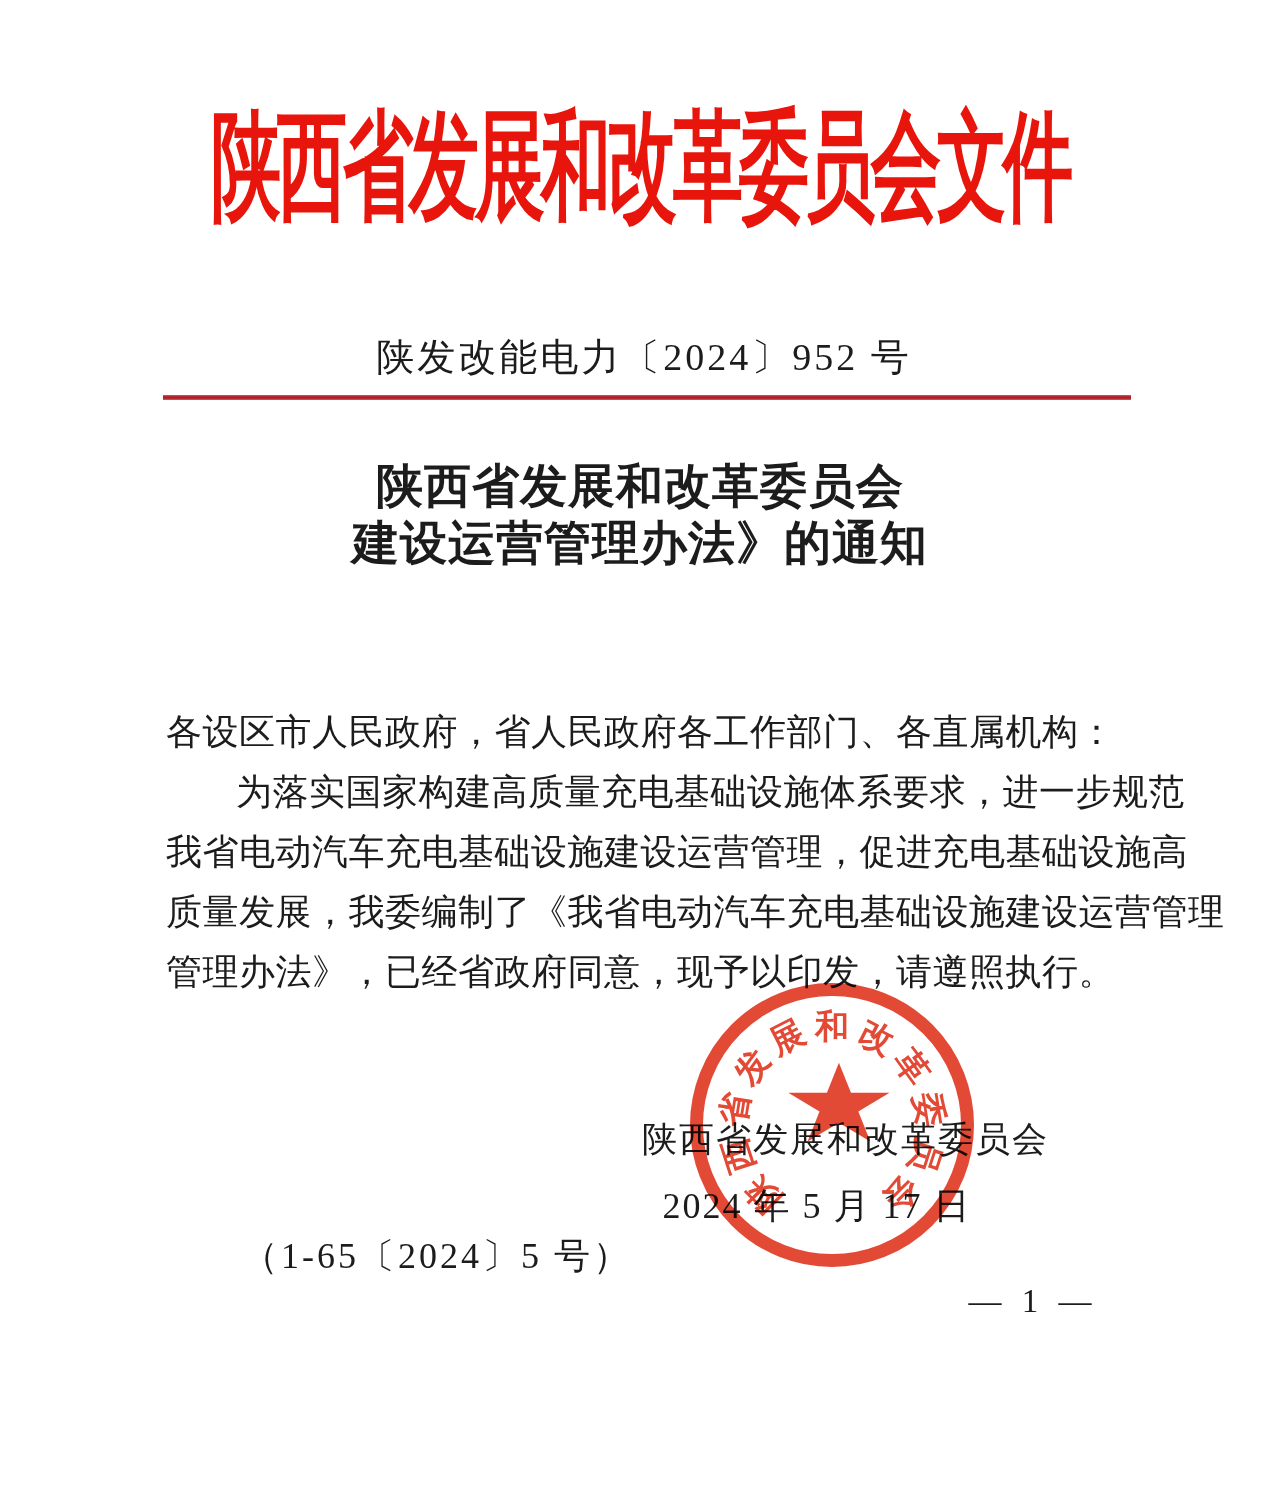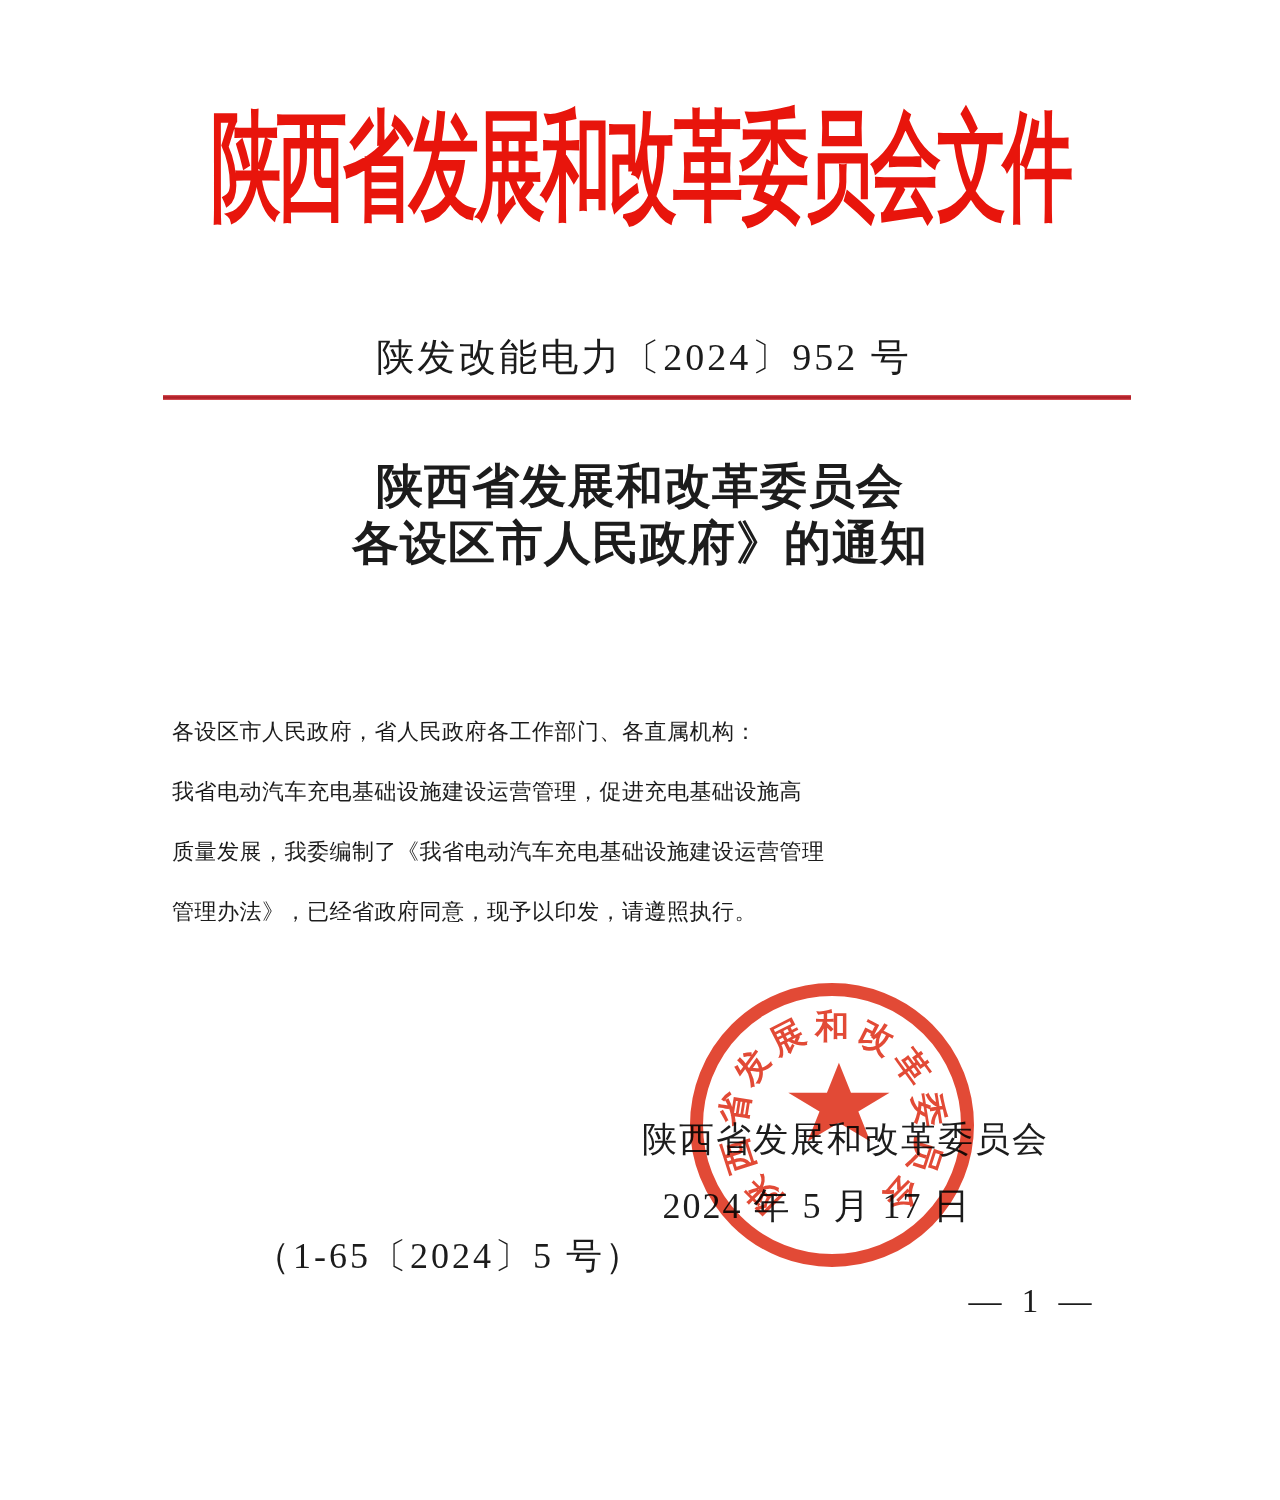--- a/index.html
+++ b/index.html
@@ -65,24 +65,24 @@
     font-size: 47px;
     font-weight: bold;
     line-height: 57px;
     letter-spacing: 1px;
     white-space: nowrap;
   }
 
   
   .body-text {
     position: absolute;
-    left: 172px;
+    left: 166px;
     top: 702px;
     width: 968px;
-    font-size: 22px;
+    font-size: 36px;
     line-height: 60px;
     letter-spacing: 0.5px;
   }
   .body-line {
     white-space: nowrap;
   }
   .body-line.indent {
     text-indent: 70px;
   }
 
@@ -109,21 +109,20 @@
   }
 
   
   .ref-number {
     position: absolute;
     left: 242px;
     top: 1232px;
     font-size: 36px;
     letter-spacing: 3px;
     white-space: nowrap;
-    margin-left: 12px;
   }
   .page-number {
     position: absolute;
     top: 1283px;
     left: 950px;
     width: 166px;
     text-align: center;
     font-size: 33px;
     letter-spacing: 6px;
     white-space: nowrap;
@@ -185,25 +184,26 @@
 <div class="page">
 
   <div class="header-title">陕西省发展和改革委员会文件</div>
 
   <div class="doc-number">陕发改能电力〔2024〕952 号</div>
 
   <div class="red-line"></div>
 
   <div class="doc-title">
     <div>陕西省发展和改革委员会</div>
-    <div>各设区市人民政府》的通知</div>
+    <div>建设运营管理办法》的通知</div>
   </div>
 
   <div class="body-text">
     <div class="body-line">各设区市人民政府，省人民政府各工作部门、各直属机构：</div>
+    <div class="body-line indent">为落实国家构建高质量充电基础设施体系要求，进一步规范</div>
     <div class="body-line">我省电动汽车充电基础设施建设运营管理，促进充电基础设施高</div>
     <div class="body-line">质量发展，我委编制了《我省电动汽车充电基础设施建设运营管理</div>
     <div class="body-line">管理办法》，已经省政府同意，现予以印发，请遵照执行。</div>
   </div>
 
   <div class="signature">陕西省发展和改革委员会</div>
 
   <div class="date">2024 年 5 月 17 日</div>
 
   <div class="ref-number">（1-65〔2024〕5 号）</div>

